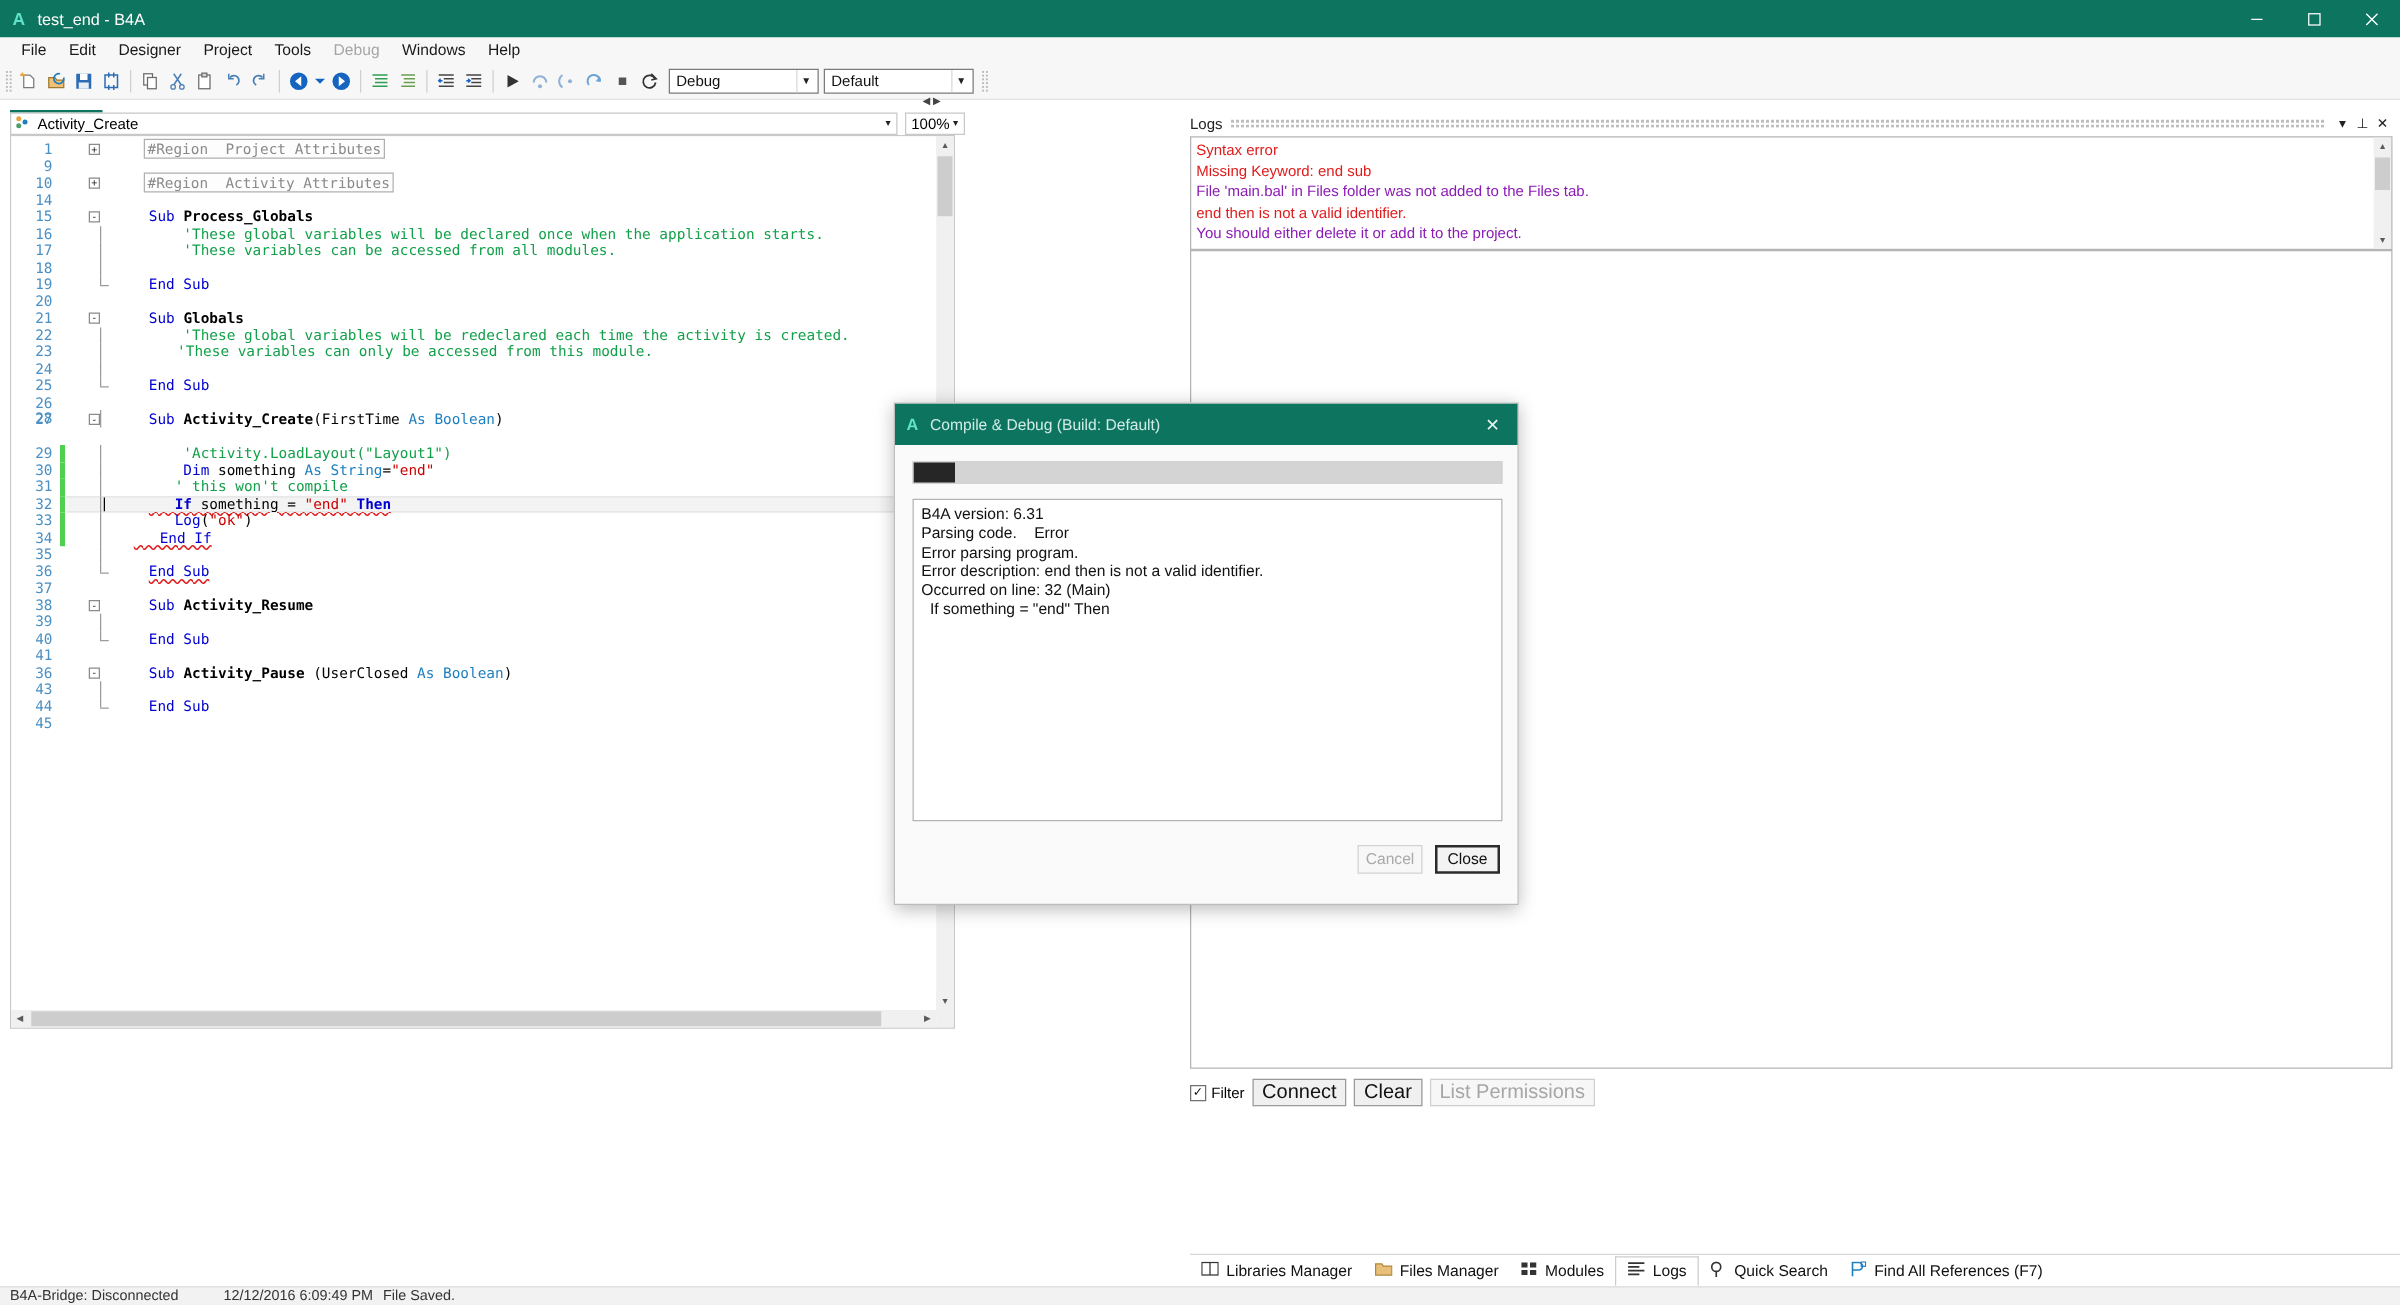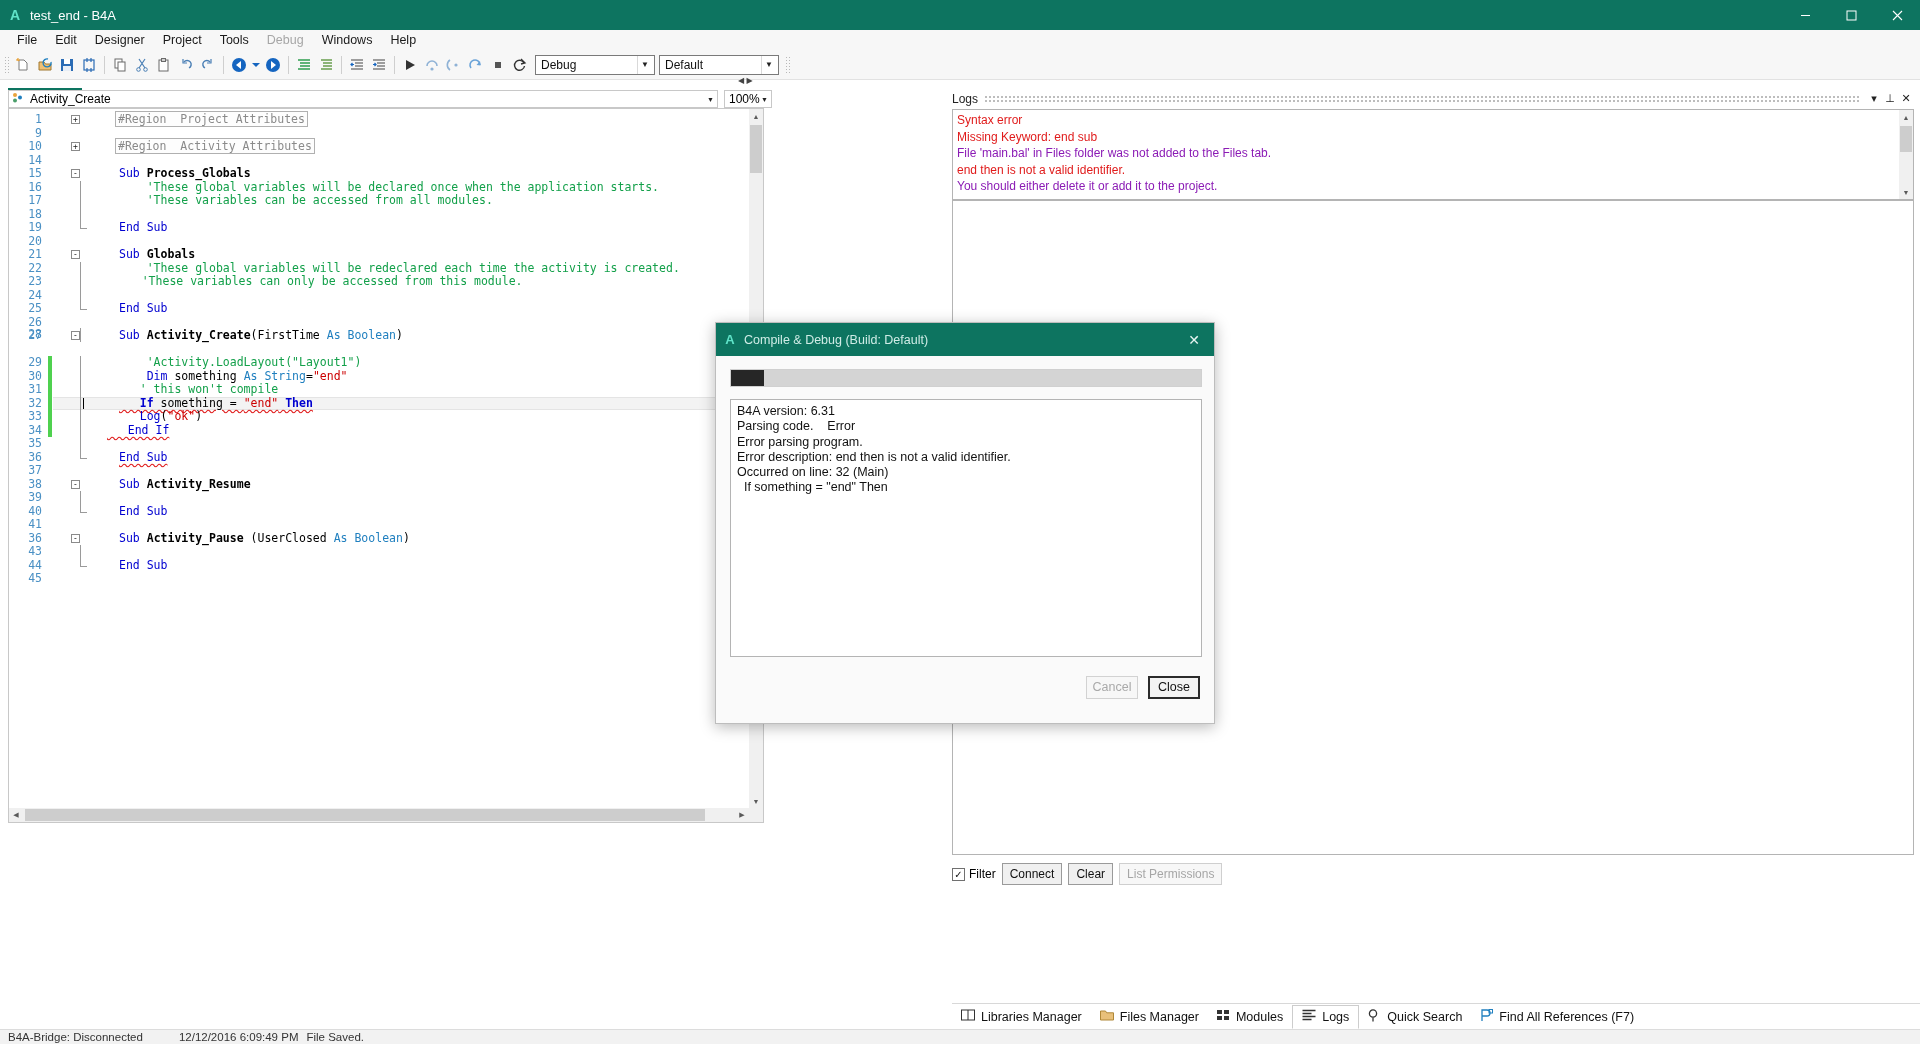--- a/index.html
+++ b/index.html
@@ -171,21 +171,21 @@
     display: flex; align-items: center; gap: 6px; font-size: 12px;
   }
   .chkwrap { display: flex; align-items: center; gap: 4px; }
   .chkbox {
     width: 13px; height: 13px; border: 1px solid #707070; background: #fff;
     display: flex; align-items: center; justify-content: center;
     font-size: 10px; color: #111; line-height: 11px;
   }
   .btn {
     height: 22px; border: 1px solid #9a9a9a; background: #f0f0f0;
-    font-size: 12px; color: #111; display: flex; align-items: center;
+    font-size: 16px; color: #111; display: flex; align-items: center;
     justify-content: center; padding: 0 7px;
   }
   .btn.disabled { color: #a6a6a6; background: #f7f7f7; border-color: #cfcfcf; }
 
   
   #bottomtabs {
     position: absolute; left: 952px; top: 1003px; width: 968px; height: 26px;
     display: flex; align-items: center; font-size: 12.5px; color: #111;
     border-top: 1px solid #d8d8d8;
   }

